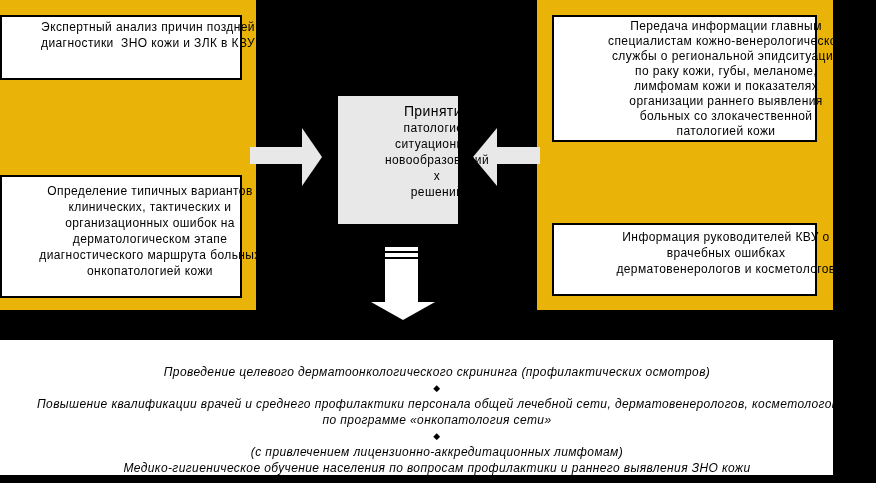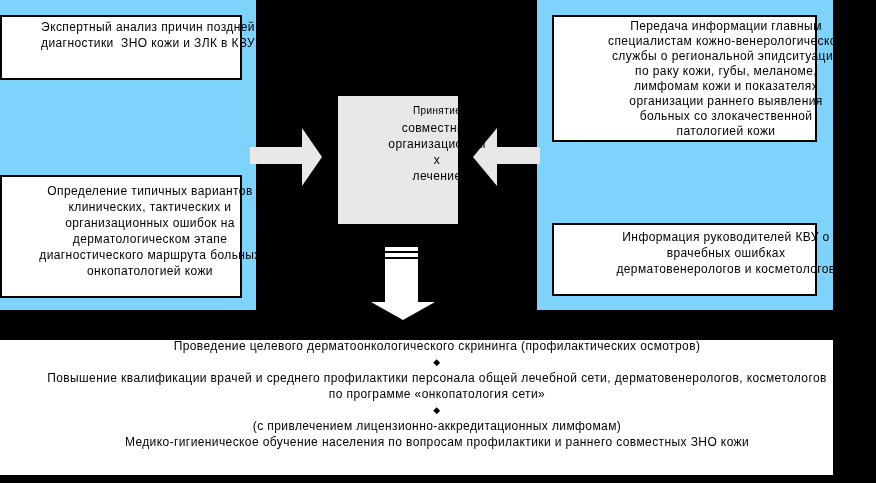--- a/index.html
+++ b/index.html
@@ -1,18 +1,18 @@
 <!DOCTYPE html>
 <html><head>
 <meta charset="utf-8">
 <style>
   html,body{margin:0;padding:0;background:#bbb;}
   .stage{
     position:relative;width:876px;height:483px;overflow:hidden;
-    background:#7dd3fc;
+    background:#eab308;
     font-family:"Liberation Sans","DejaVu Sans",sans-serif;
     color:#000;
   }
   .abs{position:absolute;}
   .black{background:#000;}
   
   .bk-center{left:256px;top:0;width:281px;height:340px;}
   .bk-right{left:833px;top:0;width:43px;height:483px;}
   .bk-band-mid{left:0;top:310px;width:876px;height:30px;}
   .bk-band-bottom{left:0;top:475px;width:876px;height:8px;}
@@ -47,22 +47,22 @@
     border-top:18px solid #fff;}
   
   .txt{position:absolute;text-align:center;font-size:12px;line-height:16px;
        letter-spacing:0.4px;color:#000;}
   .txt .ln{white-space:pre;}
   .txt-tl{left:-52px;top:19px;width:400px;}
   .txt-bl{left:-50px;top:183px;width:400px;}
   .txt-tr{left:526px;top:19px;width:400px;line-height:15px;}
   .txt-br{left:526px;top:229px;width:400px;}
   .txt-center{left:337px;top:102px;width:200px;}
-  .txt-center .big{font-size:10px;line-height:18px;}
-  .txt-bottom{left:37px;top:338px;width:800px;}
+  .txt-center .big{font-size:14px;line-height:18px;}
+  .txt-bottom{left:37px;top:364px;width:800px;font-style:italic;}
   .diamond{font-family:"DejaVu Sans",sans-serif;font-size:9px;}
 </style>
 </head>
 <body>
 
 <div class="stage">
 
   <div class="abs black bk-center"></div>
   <div class="abs black bk-right"></div>
   <div class="abs black bk-band-mid"></div>
@@ -117,29 +117,30 @@
   </div>
 
   <div class="txt txt-br">
     <div class="ln">Информация руководителей КВУ о</div>
     <div class="ln">врачебных ошибках</div>
     <div class="ln">дерматовенерологов и косметологов</div>
   </div>
 
   <div class="txt txt-center">
     <div class="ln big">Принятие</div>
-    <div class="ln">совместных</div>
-    <div class="ln">организационны</div>
+    <div class="ln">патологией</div>
+    <div class="ln">ситуационных</div>
+    <div class="ln">новообразований</div>
     <div class="ln">х</div>
-    <div class="ln">лечение</div>
+    <div class="ln">решений</div>
   </div>
 
   <div class="txt txt-bottom">
     <div class="ln">Проведение целевого дерматоонкологического скрининга (профилактических осмотров)</div>
     <div class="ln diamond">◆</div>
     <div class="ln">Повышение квалификации врачей и среднего профилактики персонала общей лечебной сети, дерматовенерологов, косметологов</div>
     <div class="ln">по программе «онкопатология сети»</div>
     <div class="ln diamond">◆</div>
     <div class="ln">(с привлечением лицензионно-аккредитационных лимфомам)</div>
-    <div class="ln">Медико-гигиеническое обучение населения по вопросам профилактики и раннего совместных ЗНО кожи</div>
+    <div class="ln">Медико-гигиеническое обучение населения по вопросам профилактики и раннего выявления ЗНО кожи</div>
   </div>
 
 </div>
 
 </body></html>

